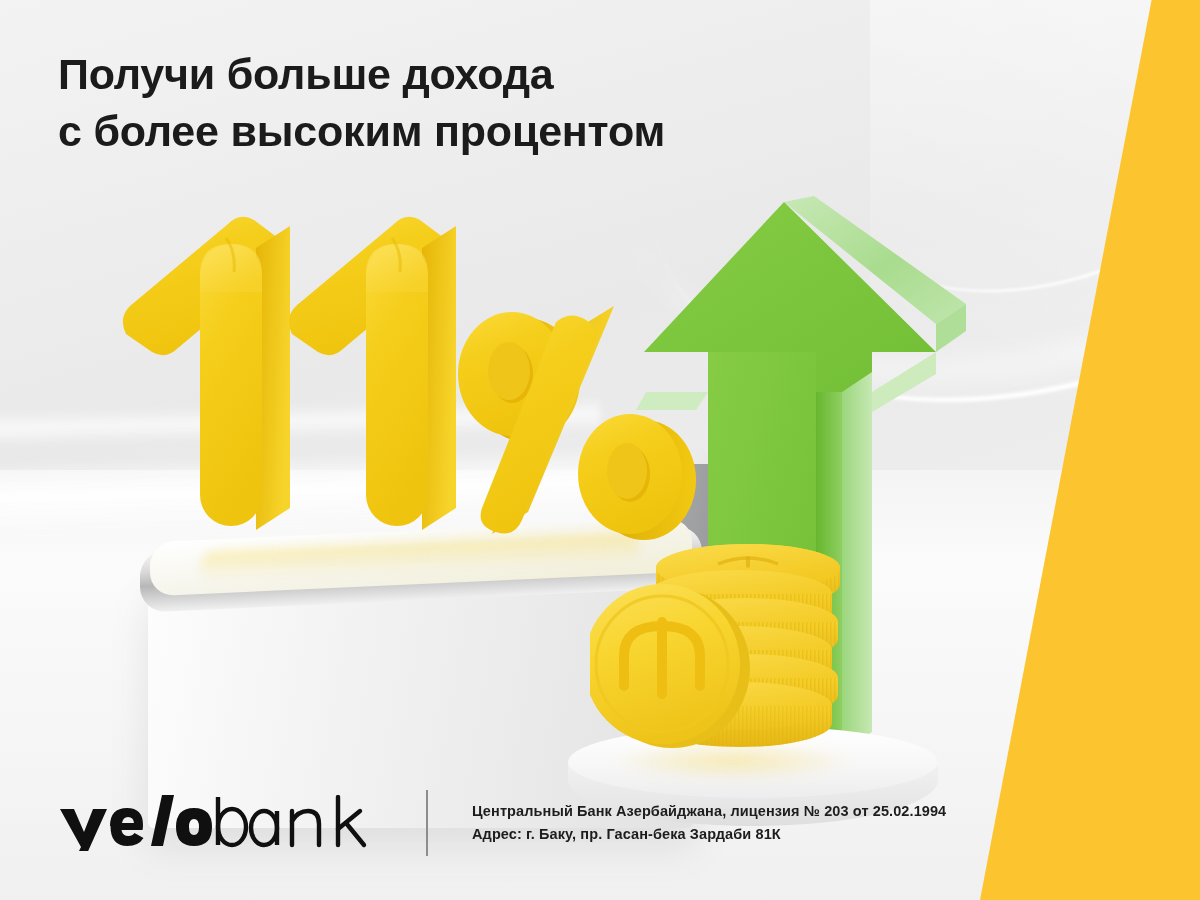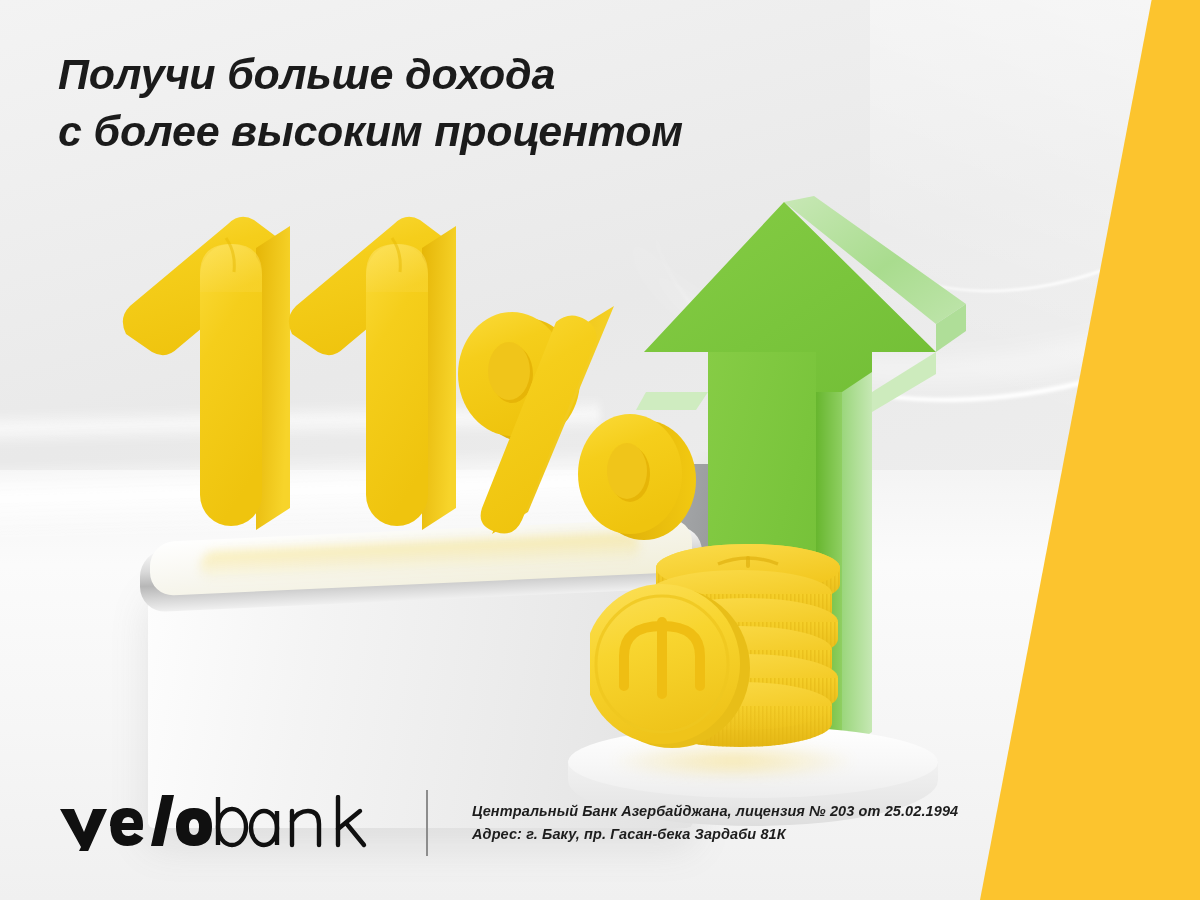--- a/index.html
+++ b/index.html
@@ -9,21 +9,20 @@
     font-family:"Liberation Sans", sans-serif;
     -webkit-font-smoothing:antialiased;
   }
 
   .banner {
     position:relative;
     width:1200px;
     height:900px;
     overflow:hidden;
     background:#14b8a6;
-    font-style:italic;
   }
 
   
   .bg-base {
     position:absolute; inset:0;
     background:
       linear-gradient(165deg,#f3f3f3 0%,#e9e9e9 38%,#ededed 62%,#e4e4e4 100%);
   }
   .bg-floor {
     position:absolute; left:0; right:0; bottom:0; height:430px;

